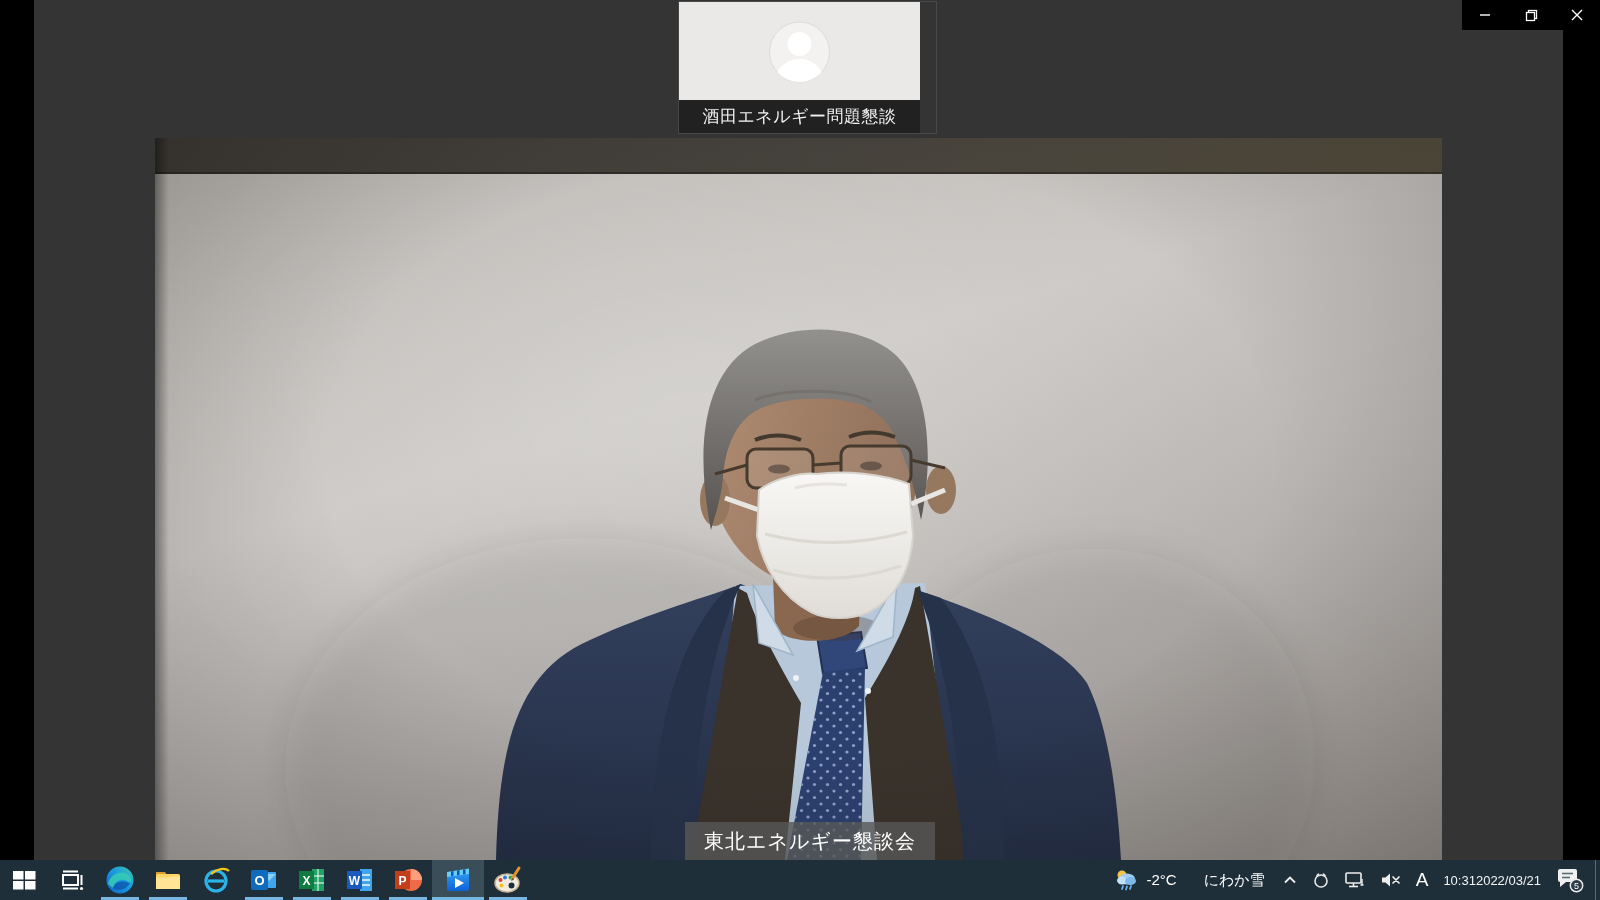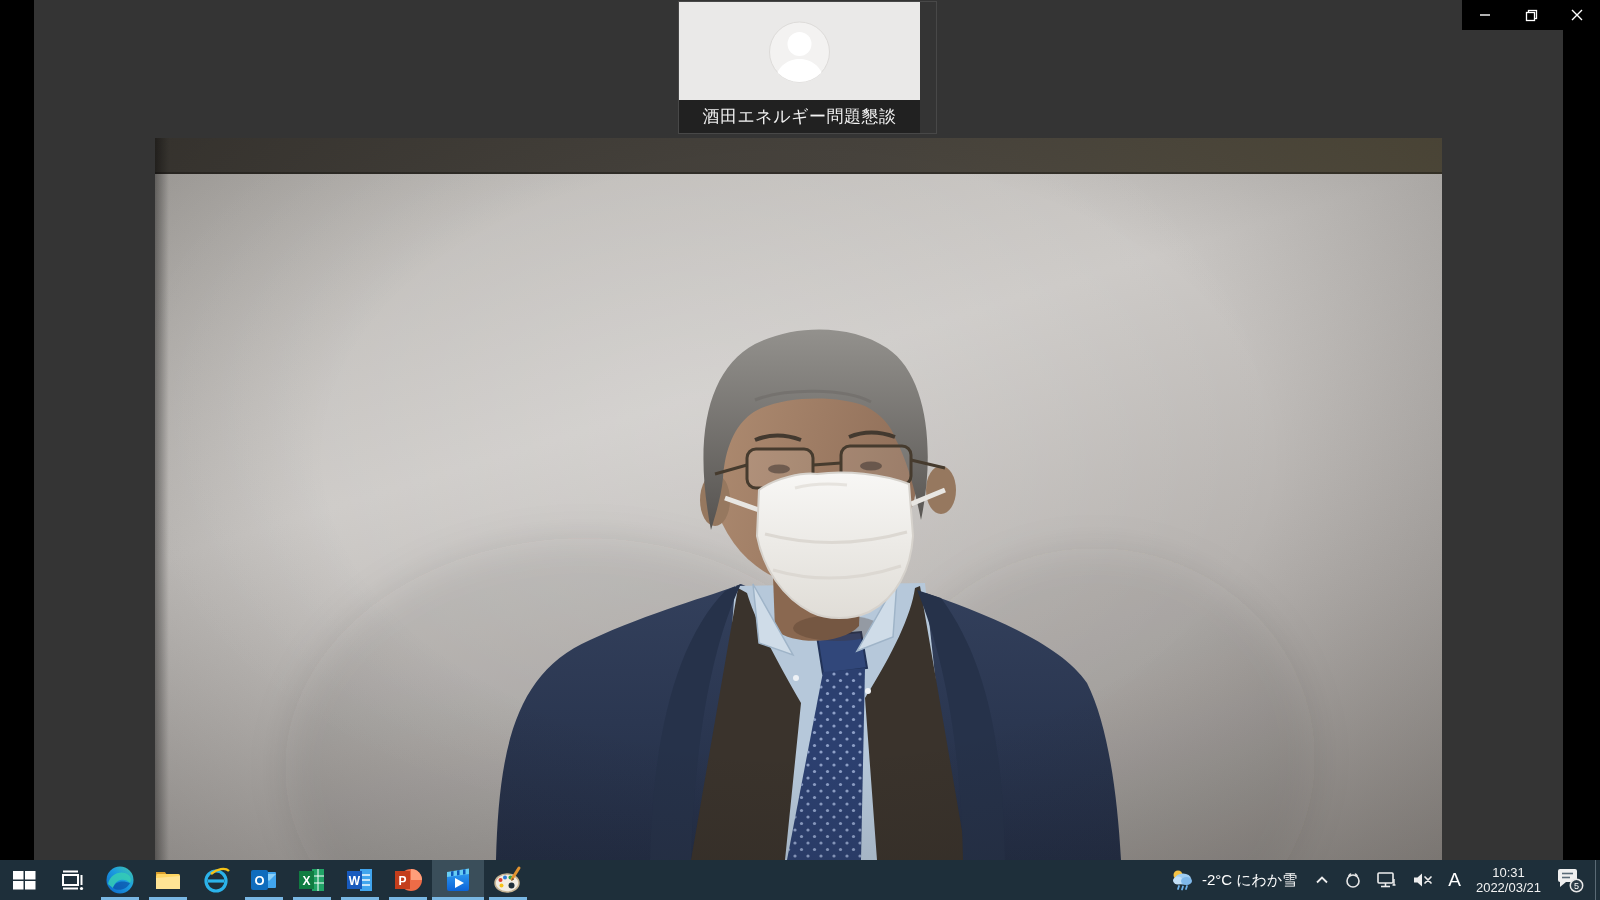--- a/index.html
+++ b/index.html
@@ -50,22 +50,22 @@
   .tb-btn { position:relative; width:48px; height:40px; display:flex; align-items:center; justify-content:center; }
   .tb-btn.active { width:52px; background:#3a4e5a; }
   .tb-underline { position:absolute; bottom:0; left:5px; right:5px; height:3px; background:#79b7e3; }
   .tb-btn.active .tb-underline { left:0; right:0; }
   .icon30 { width:30px; height:30px; display:block; }
 
   
   .tray { margin-left:auto; display:flex; align-items:center; color:#f2f2f2; padding-right:4px; }
   .tray-item { display:flex; align-items:center; justify-content:center; height:40px; padding:0 7px; }
   .weather-wrap { display:flex; align-items:center; gap:8px; padding:0 10px; }
-  .weather-text { font-size:15px; color:#fff; display:flex; gap:4px;justify-content:center; }
-  .clock { display:flex; flex-direction:column; align-items:center; justify-content:center;
+  .weather-text { font-size:15px; color:#fff; display:flex; gap:27px;justify-content:center; }
+  .clock { display:flex; flex-direction:row; align-items:center; justify-content:center;
            font-size:13px; line-height:15px; padding:0 8px; }
   .desk-divider { width:1px; height:40px; background:#5a6a75; margin-left:4px; }
   .ime { font-size:19px; color:#fff; }
 </style>
 </head>
 <body>
 
 <div class="screen">
 
   <div class="strip strip-left"></div>
@@ -184,20 +184,21 @@
 
       <path d="M604,372 L570,360 M756,366 L790,352" stroke="#e8e6e2" stroke-width="5"></path>
       <path d="M604,352 C620,340 648,334 662,336 C690,332 728,336 754,346 L758,398
                C756,430 742,460 714,474 C696,482 672,482 656,474 C628,460 608,430 602,398 Z" fill="url(#maskG)" stroke="#d6d2cc" stroke-width="2"></path>
       <path d="M610,396 Q680,414 752,394" stroke="#dcd8d2" stroke-width="3" fill="none"></path>
       <path d="M618,432 Q680,450 746,428" stroke="#dcd8d2" stroke-width="3" fill="none"></path>
       <path d="M640,350 Q662,344 692,347" stroke="#e6e3de" stroke-width="3" fill="none"></path>
     </svg>
 
     <div class="vignette"></div>
+    <div class="name-tag">東北エネルギー懇談会</div>
   </div>
 
   <div class="taskbar">
     <div class="tb-left">
 
       <div class="tb-btn">
         <svg class="icon30" viewBox="0 0 30 30">
           <rect x="4" y="6" width="10.5" height="8.5" fill="#fff"></rect>
             <rect x="16" y="6" width="10.5" height="8.5" fill="#fff"></rect>
           <rect x="4" y="16" width="10.5" height="8.5" fill="#fff"></rect>

